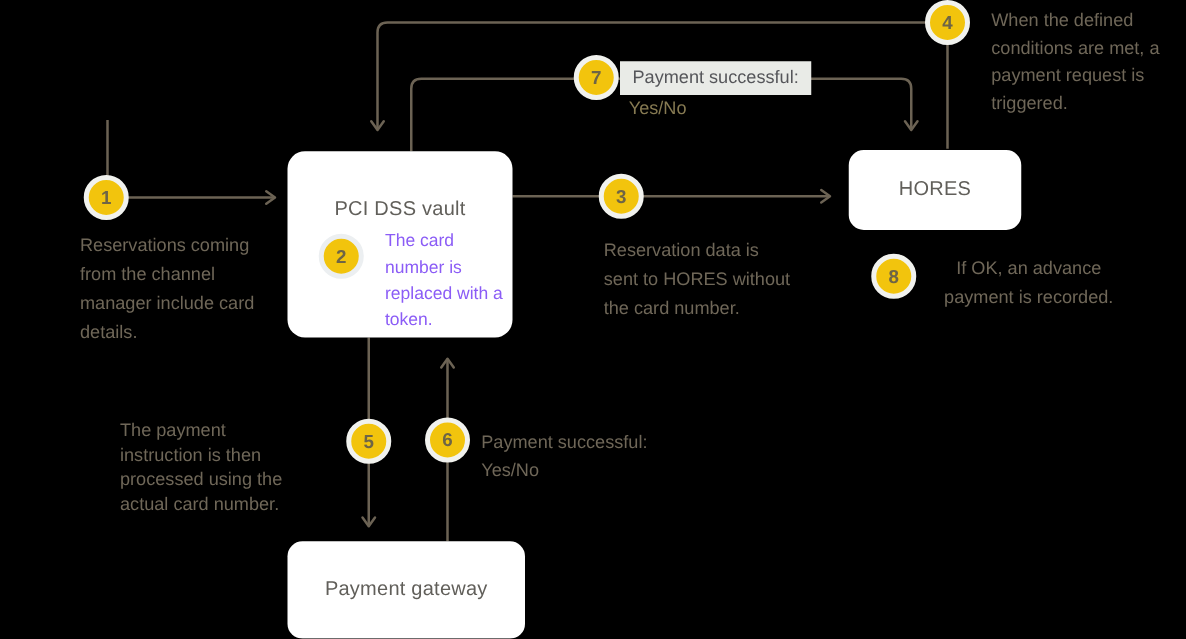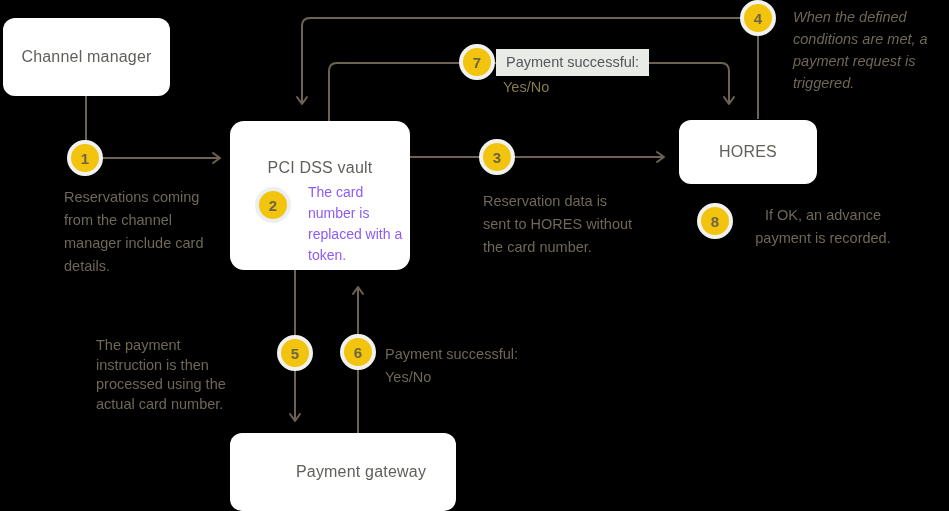--- a/index.html
+++ b/index.html
@@ -77,33 +77,30 @@
     <g fill="none" stroke="#6C6354" stroke-width="2">
       <path d="M86,96 L86,158 L220,158" marker-end="url(#arrow)"></path>
       <path d="M410,157 L664,157" marker-end="url(#arrow)"></path>
       <path d="M758,119 L758,18 L310,18 Q302,18 302,26 L302,104" marker-end="url(#arrow)"></path>
       <path d="M329,121 L329,71 Q329,63 337,63 L721,63 Q729,63 729,71 L729,104" marker-end="url(#arrow)"></path>
       <path d="M295,270 L295,421" marker-end="url(#arrow)"></path>
       <path d="M358,433 L358,287" marker-end="url(#arrow)"></path>
     </g>
   </svg>
 
-  <div class="node" style="left:3px;top:18px;width:167px;height:78px;">
-    <span class="node-title">Channel manager</span>
-  </div>
 
   <div class="node" id="vault-box" style="left:230px;top:121px;width:180px;height:149px;border-radius:14px;">
     <span class="node-title">PCI DSS vault</span>
   </div>
 
   <div class="node" style="left:679px;top:120px;width:138px;height:64px;">
     <span class="node-title">HORES</span>
   </div>
 
-  <div class="node" style="left:230px;top:433px;width:190px;height:78px;padding-left:36px;">
+  <div class="node" style="left:230px;top:433px;width:190px;height:78px;">
     <span class="node-title">Payment gateway</span>
   </div>
 
   <div class="label-strip" style="left:496px;top:49px;">Payment successful:</div>
   <div class="yesno" style="left:503px;top:79px;">Yes/No</div>
 
   <div class="step-circle" style="left:67px;top:140px;">
     <span>1</span>
   </div>
   <div class="step-circle" style="left:255px;top:187px;border-color:#ECEFF1;">
@@ -135,21 +132,21 @@
 
   <div class="note note-in-box" style="left:308px;top:182px;width:105px;">The card
 number is
 replaced with a
 token.</div>
 
   <div class="note" style="left:483px;top:190px;width:175px;line-height:23px;">Reservation data is
 sent to HORES without
 the card number.</div>
 
-  <div class="note" style="left:793px;top:6px;width:150px;font-style:italic;">When the defined
+  <div class="note" style="left:793px;top:6px;width:150px;">When the defined
 conditions are met, a
 payment request is
 triggered.</div>
 
   <div class="note note-tight right-align" style="left:96px;top:336px;width:170px;">The payment
 instruction is then
 processed using the
 actual card number.</div>
 
   <div class="note" style="left:385px;top:343px;width:160px;line-height:23px;">Payment successful:

